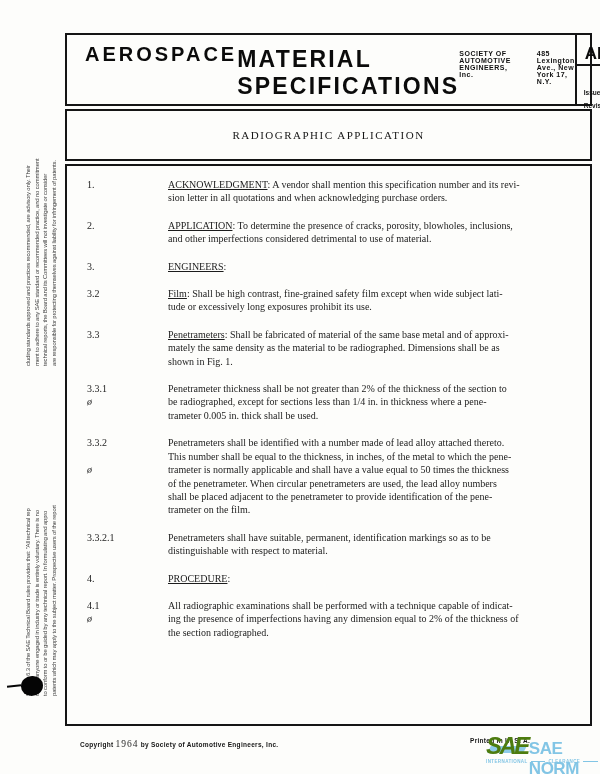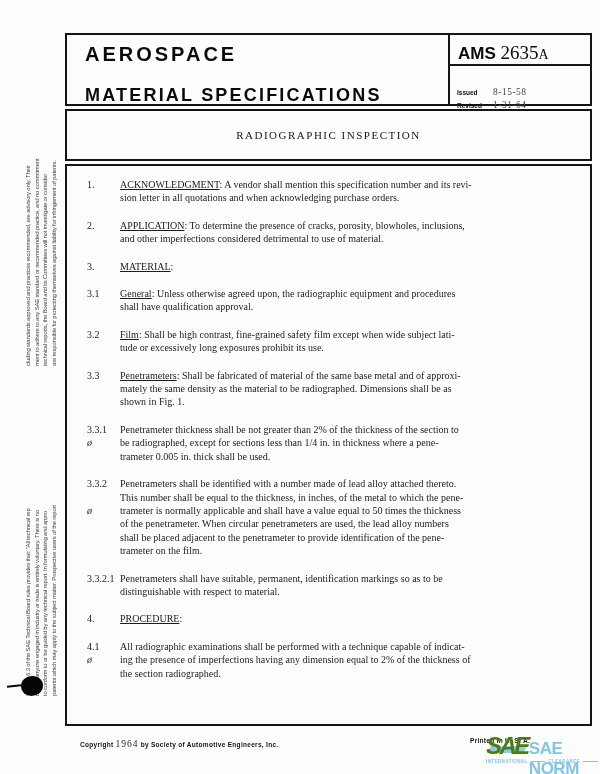--- a/index.html
+++ b/index.html
@@ -17,23 +17,23 @@
   .dot{position:absolute;left:21px;top:676px;width:22px;height:20px;background:#050505;border-radius:50% 46% 52% 48%;}
   .dot-streak{position:absolute;left:7px;top:685px;width:14px;height:2px;background:#050505;transform:rotate(-6deg);}
 
   
   .frame{position:absolute;left:65px;width:527px;border:2px solid #151515;background:#fdfdfb;box-sizing:border-box;}
   .hdr-box{top:33px;height:73px;display:flex;}
   .title-box{top:109px;height:52px;display:flex;align-items:center;justify-content:center;}
   .body-box{top:164px;height:562px;padding:10px 42px 0 20px;}
 
   
-  .hdr-left{flex:1;padding:8px 0 5px 18px;display:flex;flex-direction:column;}
+  .hdr-left{flex:1;padding:8px 0 5px 18px;display:flex;}
   .hdr-t1{font-family:"Liberation Sans", sans-serif;font-weight:800;font-size:20px;letter-spacing:3px;color:#0b0b0b;}
-  .hdr-t2{font-family:"Liberation Sans", sans-serif;font-weight:800;font-size:18px;letter-spacing:2.2px;color:#0b0b0b;margin-top:19px;}
+  .hdr-t2{font-family:"Liberation Sans", sans-serif;font-weight:800;font-size:23px;letter-spacing:2.2px;color:#0b0b0b;margin-top:3px;}
   .hdr-pub{font-family:"Liberation Sans", sans-serif;font-weight:700;font-size:7px;letter-spacing:0.5px;
            color:#101010;margin-top:7px;display:flex;gap:26px;align-items:baseline;}
 
   
   .hdr-right{width:142px;border-left:2px solid #151515;display:flex;flex-direction:column;box-sizing:border-box;}
   .ams{height:32px;border-bottom:2px solid #151515;box-sizing:border-box;padding:7px 0 0 8px;white-space:nowrap;}
   .ams-pre{font-family:"Liberation Sans", sans-serif;font-weight:900;font-size:17px;letter-spacing:0px;color:#0a0a0a;}
   .ams-num{font-family:"Liberation Serif", serif;font-size:19px;color:#0a0a0a;}
   .ams-suf{font-family:"Liberation Serif", serif;font-size:14px;color:#0a0a0a;}
   .dates{flex:1;padding:20px 4px 0 7px;}
@@ -45,21 +45,21 @@
   .doc-title{font-size:11px;letter-spacing:1.5px;color:#161616;}
 
   
   .sec{display:flex;margin-top:14px;font-size:10px;line-height:13.4px;}
   .sec:first-child{margin-top:2px;}
   .num-col{min-width:33px;flex:0 0 auto;}
   .num{white-space:nowrap;padding-right:4px;}
   .marker{font-style:italic;color:#202020;}
   .marker.l2{margin-top:0px;}
   .marker.l3{margin-top:13.4px;}
-  .txt{flex:1;white-space:pre-line;}
+  .txt{flex:1;white-space:pre-line;margin-left:48px;}
   .head{text-decoration:underline;}
 
   
   .copyright{position:absolute;left:80px;top:739px;font-family:"Liberation Sans", sans-serif;
              font-weight:700;font-size:6.5px;color:#151515;letter-spacing:0.3px;}
   .cy{font-family:"Liberation Serif", serif;font-weight:400;font-size:9.5px;letter-spacing:1px;color:#2a2a2a;}
   .printed{position:absolute;left:470px;top:737px;font-family:"Liberation Sans", sans-serif;
            font-weight:700;font-size:6.5px;color:#151515;letter-spacing:0.3px;}
 
   
@@ -113,21 +113,21 @@
         </div>
         <div class="drow">
           <span class="dlabel">Revised</span>
           <span class="dval">1-31-64</span>
         </div>
       </div>
     </div>
   </div>
 
   <div class="frame title-box">
-    <span class="doc-title">RADIOGRAPHIC INSPECTION</span>
+    <span class="doc-title">RADIOGRAPHIC APPLICATION</span>
   </div>
 
   <div class="frame body-box">
 
     <div class="sec">
       <div class="num-col">
           <div class="num">1.</div>
           <div class="marker"></div>
         </div>
       <div class="txt"><span class="head">ACKNOWLEDGMENT</span><span>:  A vendor shall mention this specification number and its revi-
@@ -141,31 +141,23 @@
         </div>
       <div class="txt"><span class="head">APPLICATION</span><span>:  To determine the presence of cracks, porosity, blowholes, inclusions,
 and other imperfections considered detrimental to use of material.</span></div>
     </div>
 
     <div class="sec">
       <div class="num-col">
           <div class="num">3.</div>
           <div class="marker"></div>
         </div>
-      <div class="txt"><span class="head">MATERIAL</span><span>:</span></div>
-    </div>
-
-    <div class="sec">
-      <div class="num-col">
-          <div class="num">3.1</div>
-          <div class="marker"></div>
-        </div>
-      <div class="txt"><span class="head">General</span><span>:  Unless otherwise agreed upon, the radiographic equipment and procedures
-shall have qualification approval.</span></div>
-    </div>
+      <div class="txt"><span class="head">ENGINEERS</span><span>:</span></div>
+    </div>
+
 
     <div class="sec">
       <div class="num-col">
           <div class="num">3.2</div>
           <div class="marker"></div>
         </div>
       <div class="txt"><span class="head">Film</span><span>:  Shall be high contrast, fine-grained safety film except when wide subject lati-
 tude or excessively long exposures prohibit its use.</span></div>
     </div>
 

